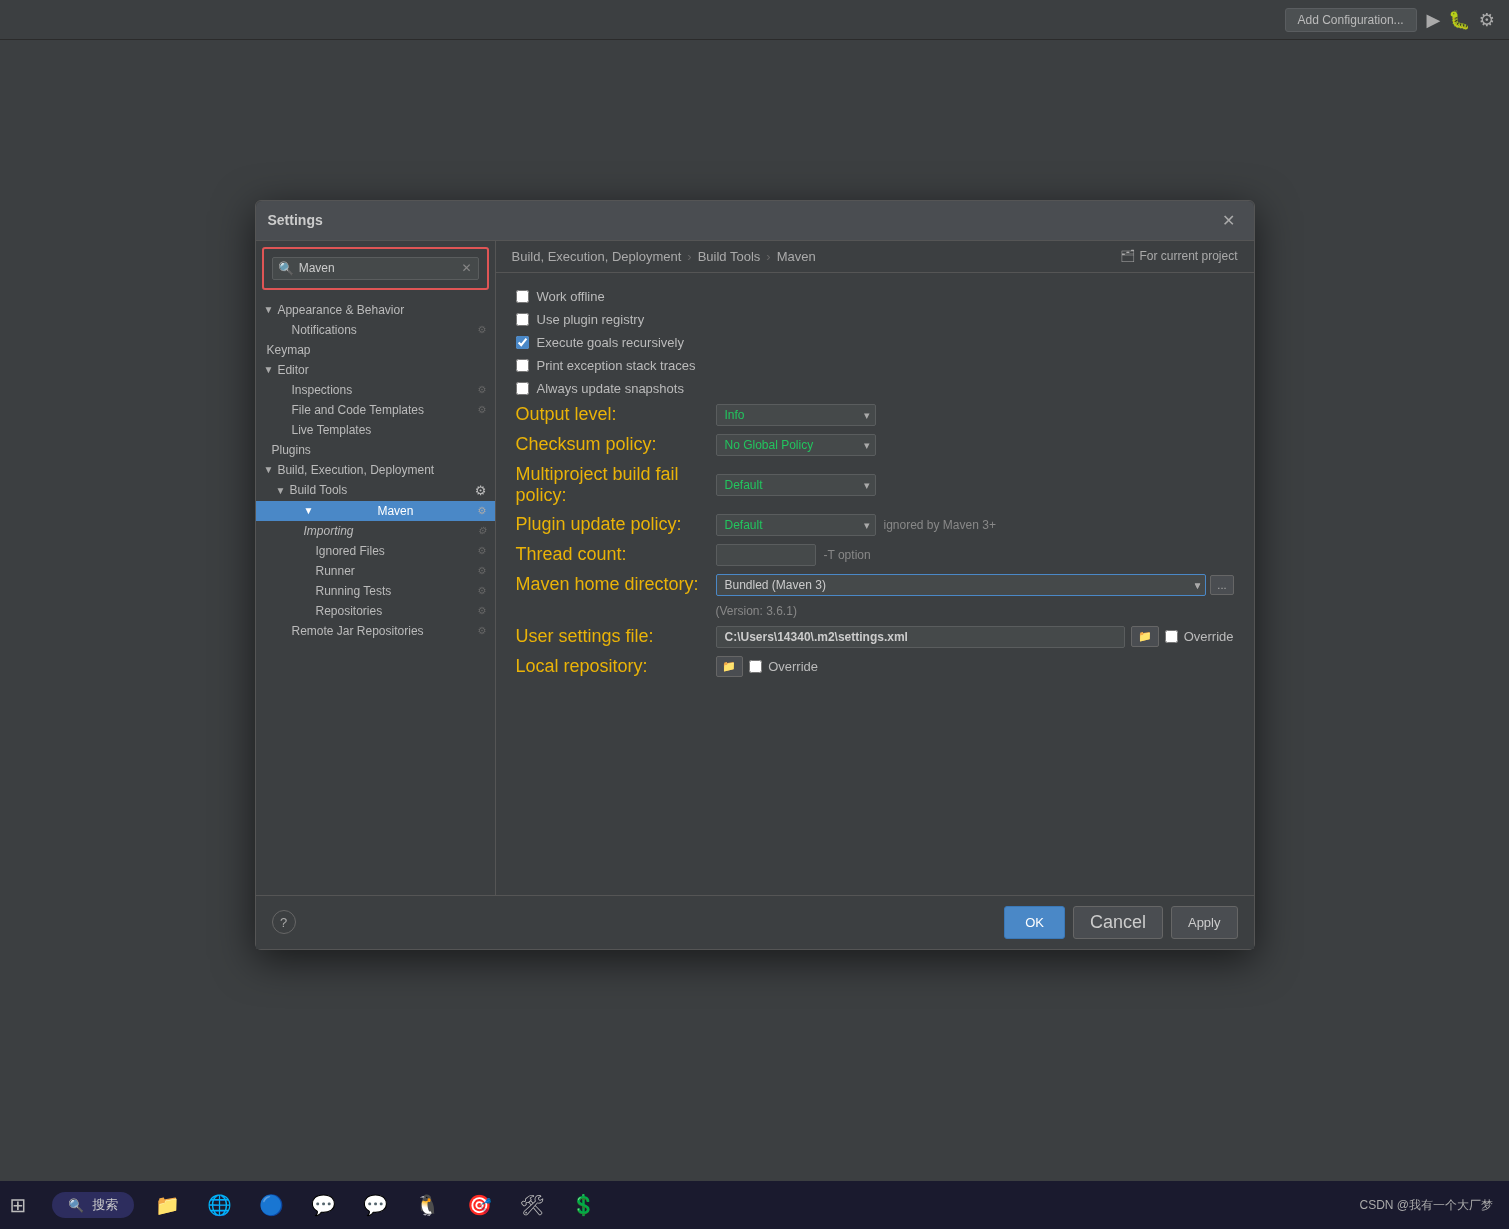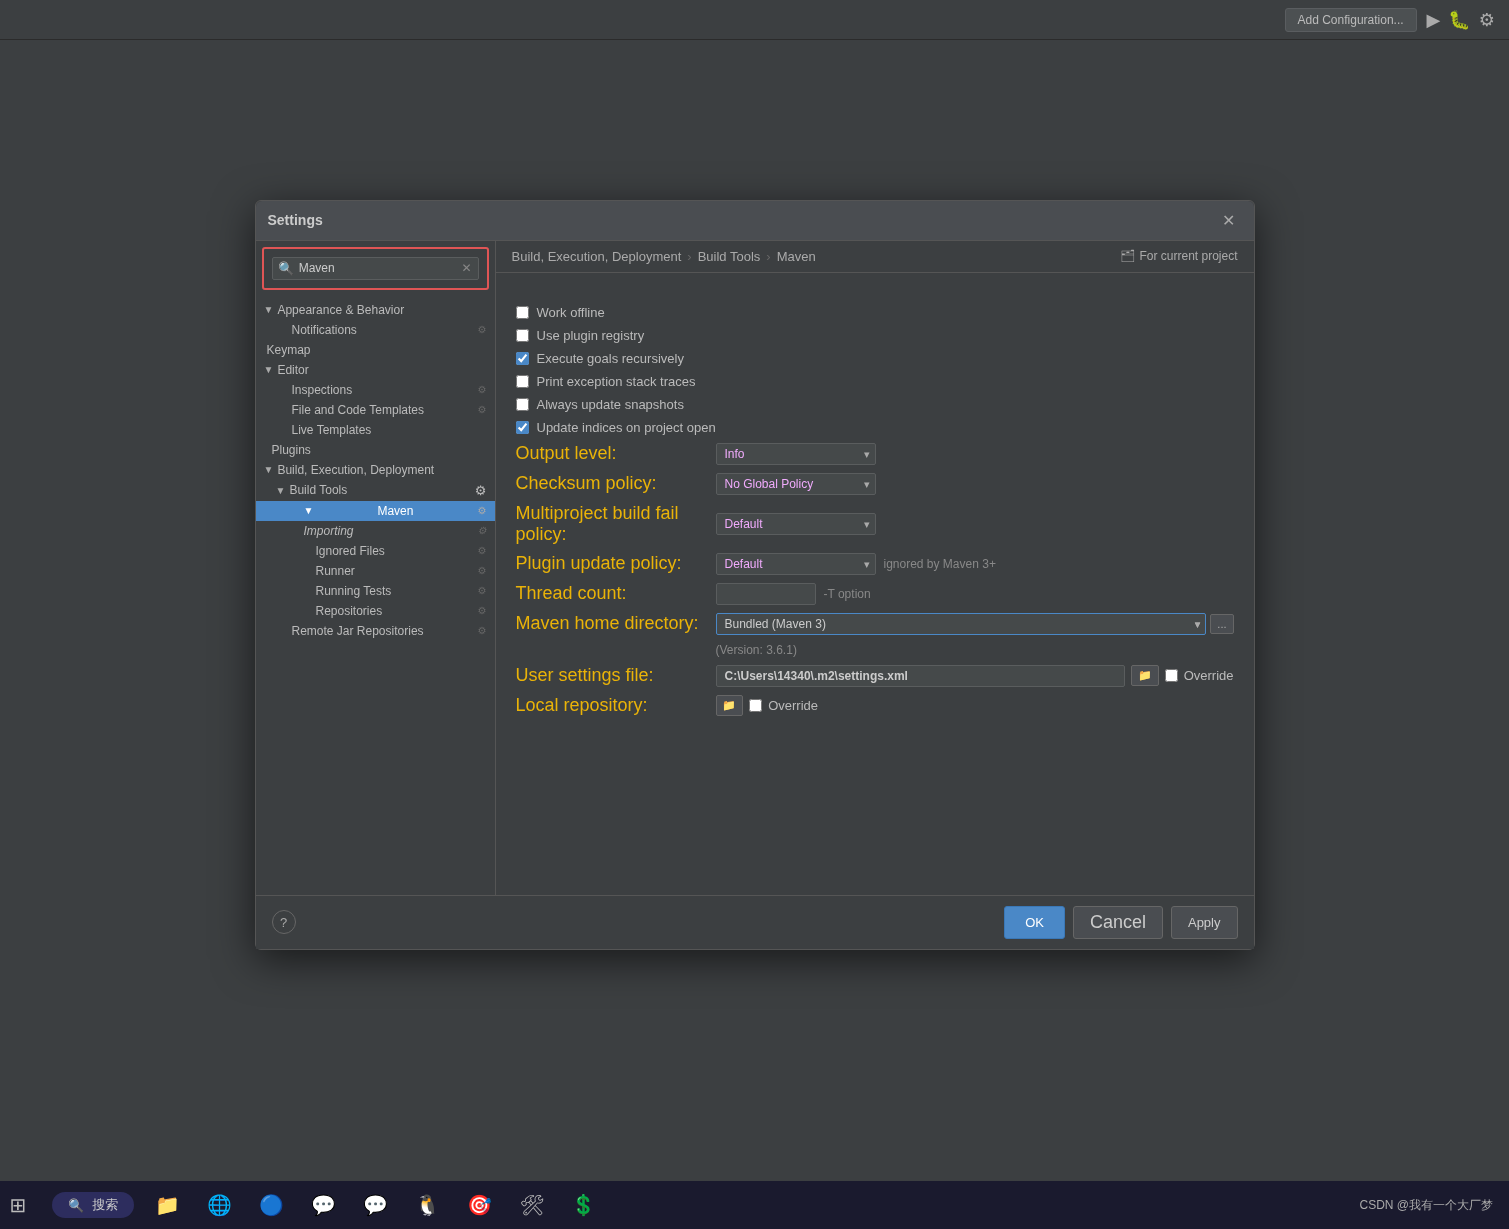--- a/index.html
+++ b/index.html
@@ -257,21 +257,20 @@
       color: #aaa;
       font-size: 12px;
       display: flex;
       align-items: center;
       gap: 4px;
     }
 
     .content-body {
       padding: 16px 20px;
       flex: 1;
-      margin-top: 16px;
     }
 
     .form-row {
       display: flex;
       align-items: center;
       margin-bottom: 8px;
     }
 
     .checkbox-row {
       display: flex;
@@ -316,21 +315,21 @@
       top: 50%;
       transform: translateY(-50%);
       color: #aaa;
       pointer-events: none;
       font-size: 11px;
     }
 
     .select-wrap select {
       background: #45494a;
       border: 1px solid #5a5d5e;
-      color: #f0abfc;
+      color: #22c55e;
       padding: 3px 24px 3px 8px;
       font-size: 12px;
       border-radius: 2px;
       appearance: none;
       width: 160px;
       cursor: pointer;
       outline: none;
     }
 
     .hint-text {
@@ -647,24 +646,20 @@
             <input type="checkbox" id="execute-goals" checked="" style="">
             <label class="checkbox-label" for="execute-goals">Execute goals recursively</label>
           </div>
           <div class="checkbox-row">
             <input type="checkbox" id="print-exception" style="">
             <label class="checkbox-label" for="print-exception">Print exception stack traces</label>
           </div>
           <div class="checkbox-row">
             <input type="checkbox" id="always-update" style="">
             <label class="checkbox-label" for="always-update">Always update snapshots</label>
-          </div>
-          <div class="checkbox-row">
-            <input type="checkbox" id="update-indices" checked="" style="">
-            <label class="checkbox-label" for="update-indices">Update indices on project open</label>
           </div>
 
           <div class="form-row" style="margin-top:8px;">
             <div class="field-label">Output level:</div>
             <div class="field-value">
               <div class="select-wrap">
                 <select>
                   <option>Info</option>
                   <option>Debug</option>
                   <option>Warning</option>

